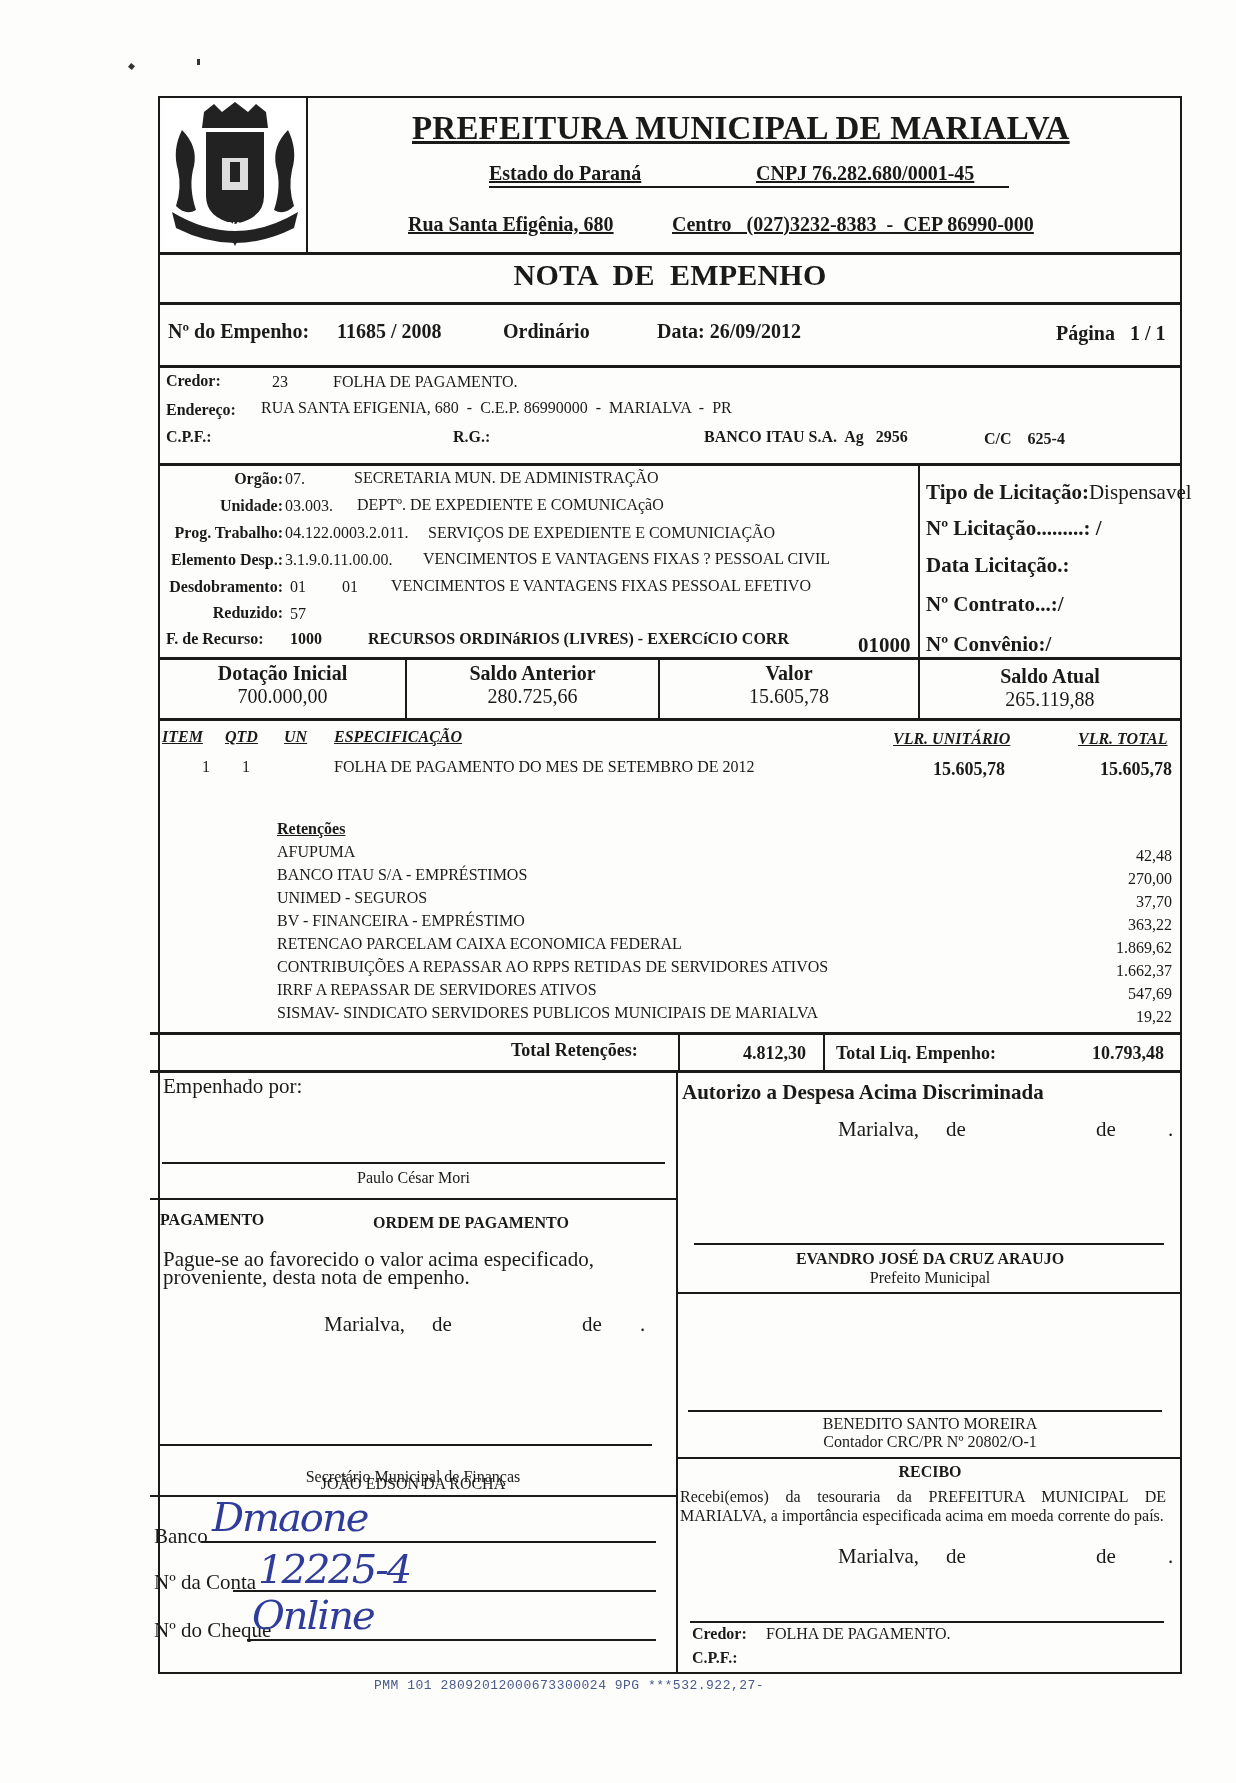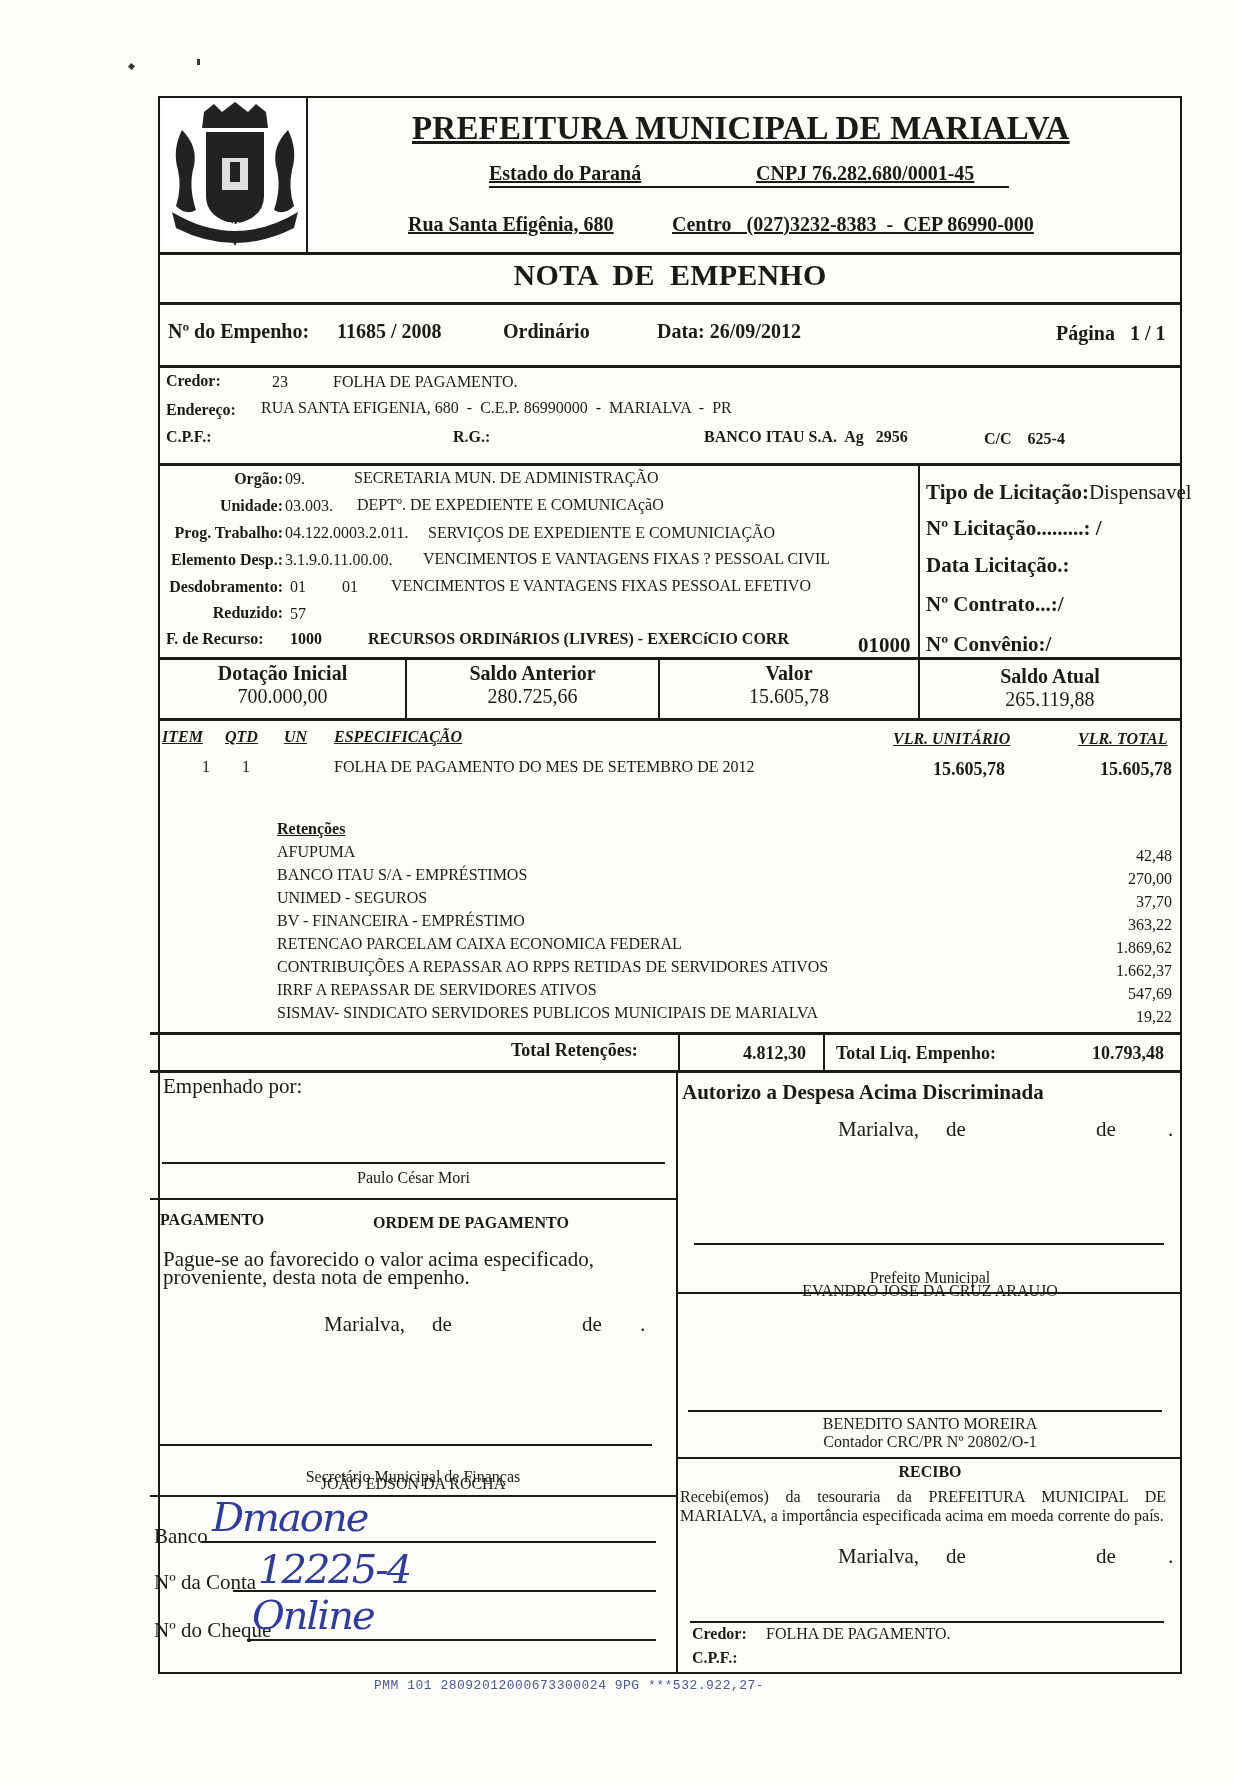--- a/index.html
+++ b/index.html
@@ -75,21 +75,21 @@
 <div class="abs b sz16" style="left:166px;top:401px;">Endereço:</div>
 <div class="abs sz16" style="left:261px;top:399px;white-space:pre;">RUA SANTA EFIGENIA, 680  -  C.E.P. 86990000  -  MARIALVA  -  PR</div>
 <div class="abs b sz16" style="left:166px;top:428px;">C.P.F.:</div>
 <div class="abs b sz16" style="left:453px;top:428px;">R.G.:</div>
 <div class="abs b sz16" style="left:704px;top:428px;white-space:pre;">BANCO ITAU S.A.  Ag   2956</div>
 <div class="abs b sz16" style="left:984px;top:430px;white-space:pre;">C/C    625-4</div>
 <div class="hline thick" style="left:158px;top:463px;width:1024px;"></div>
 
 <div class="vline" style="left:918px;top:464px;height:194px;"></div>
 <div class="abs b sz16 right" style="left:160px;width:123px;top:470px;">Orgão:</div>
-<div class="abs sz16" style="left:285px;top:470px;">09.</div>
+<div class="abs sz16" style="left:285px;top:470px;">07.</div>
 <div class="abs sz16" style="left:354px;top:469px;">SECRETARIA MUN. DE ADMINISTRAÇÃO</div>
 
 <div class="abs b sz16 right" style="left:160px;width:123px;top:497px;">Unidade:</div>
 <div class="abs sz16" style="left:285px;top:497px;">03.003.</div>
 <div class="abs sz16" style="left:357px;top:496px;">DEPTº. DE EXPEDIENTE E COMUNICAçãO</div>
 
 <div class="abs b sz16 right" style="left:160px;width:123px;top:524px;">Prog. Trabalho:</div>
 <div class="abs sz16" style="left:285px;top:524px;">04.122.0003.2.011.</div>
 <div class="abs sz16" style="left:428px;top:524px;">SERVIÇOS DE EXPEDIENTE E COMUNICIAÇÃO</div>
 
@@ -184,21 +184,21 @@
 <div class="hline" style="left:150px;top:1198px;width:526px;"></div>
 
 <div class="abs b sz14" style="left:682px;top:1080px;">Autorizo a Despesa Acima Discriminada</div>
 <div class="abs sz14" style="left:678px;top:1117px;width:504px;height:20px;">
   <span class="abs" style="left:160px;">Marialva,</span>
   <span class="abs" style="left:268px;">de</span>
   <span class="abs" style="left:418px;">de</span>
   <span class="abs" style="left:490px;">.</span>
 </div>
 <div class="abs" style="left:694px;top:1243px;width:470px;border-top:2px solid #1a1a1a;"></div>
-<div class="abs sz16 center" style="left:678px;width:504px;top:1282px;">EVANDRO JOSÉ DA CRUZ ARAUJO</div>
+<div class="abs sz16 center" style="left:678px;width:504px;top:1250px;font-weight:bold;">EVANDRO JOSÉ DA CRUZ ARAUJO</div>
 <div class="abs sz16 center" style="left:678px;width:504px;top:1269px;">Prefeito Municipal</div>
 <div class="hline" style="left:676px;top:1292px;width:506px;"></div>
 
 <div class="abs b sz16" style="left:160px;top:1211px;">PAGAMENTO</div>
 <div class="abs b sz16" style="left:373px;top:1214px;">ORDEM DE PAGAMENTO</div>
 <div class="abs sz14" style="left:163px;top:1250px;width:490px;line-height:18px;">Pague-se ao favorecido o valor acima especificado, proveniente, desta nota de empenho.</div>
 <div class="abs sz14" style="left:150px;top:1312px;width:526px;height:20px;">
   <span class="abs" style="left:174px;">Marialva,</span>
   <span class="abs" style="left:282px;">de</span>
   <span class="abs" style="left:432px;">de</span>

